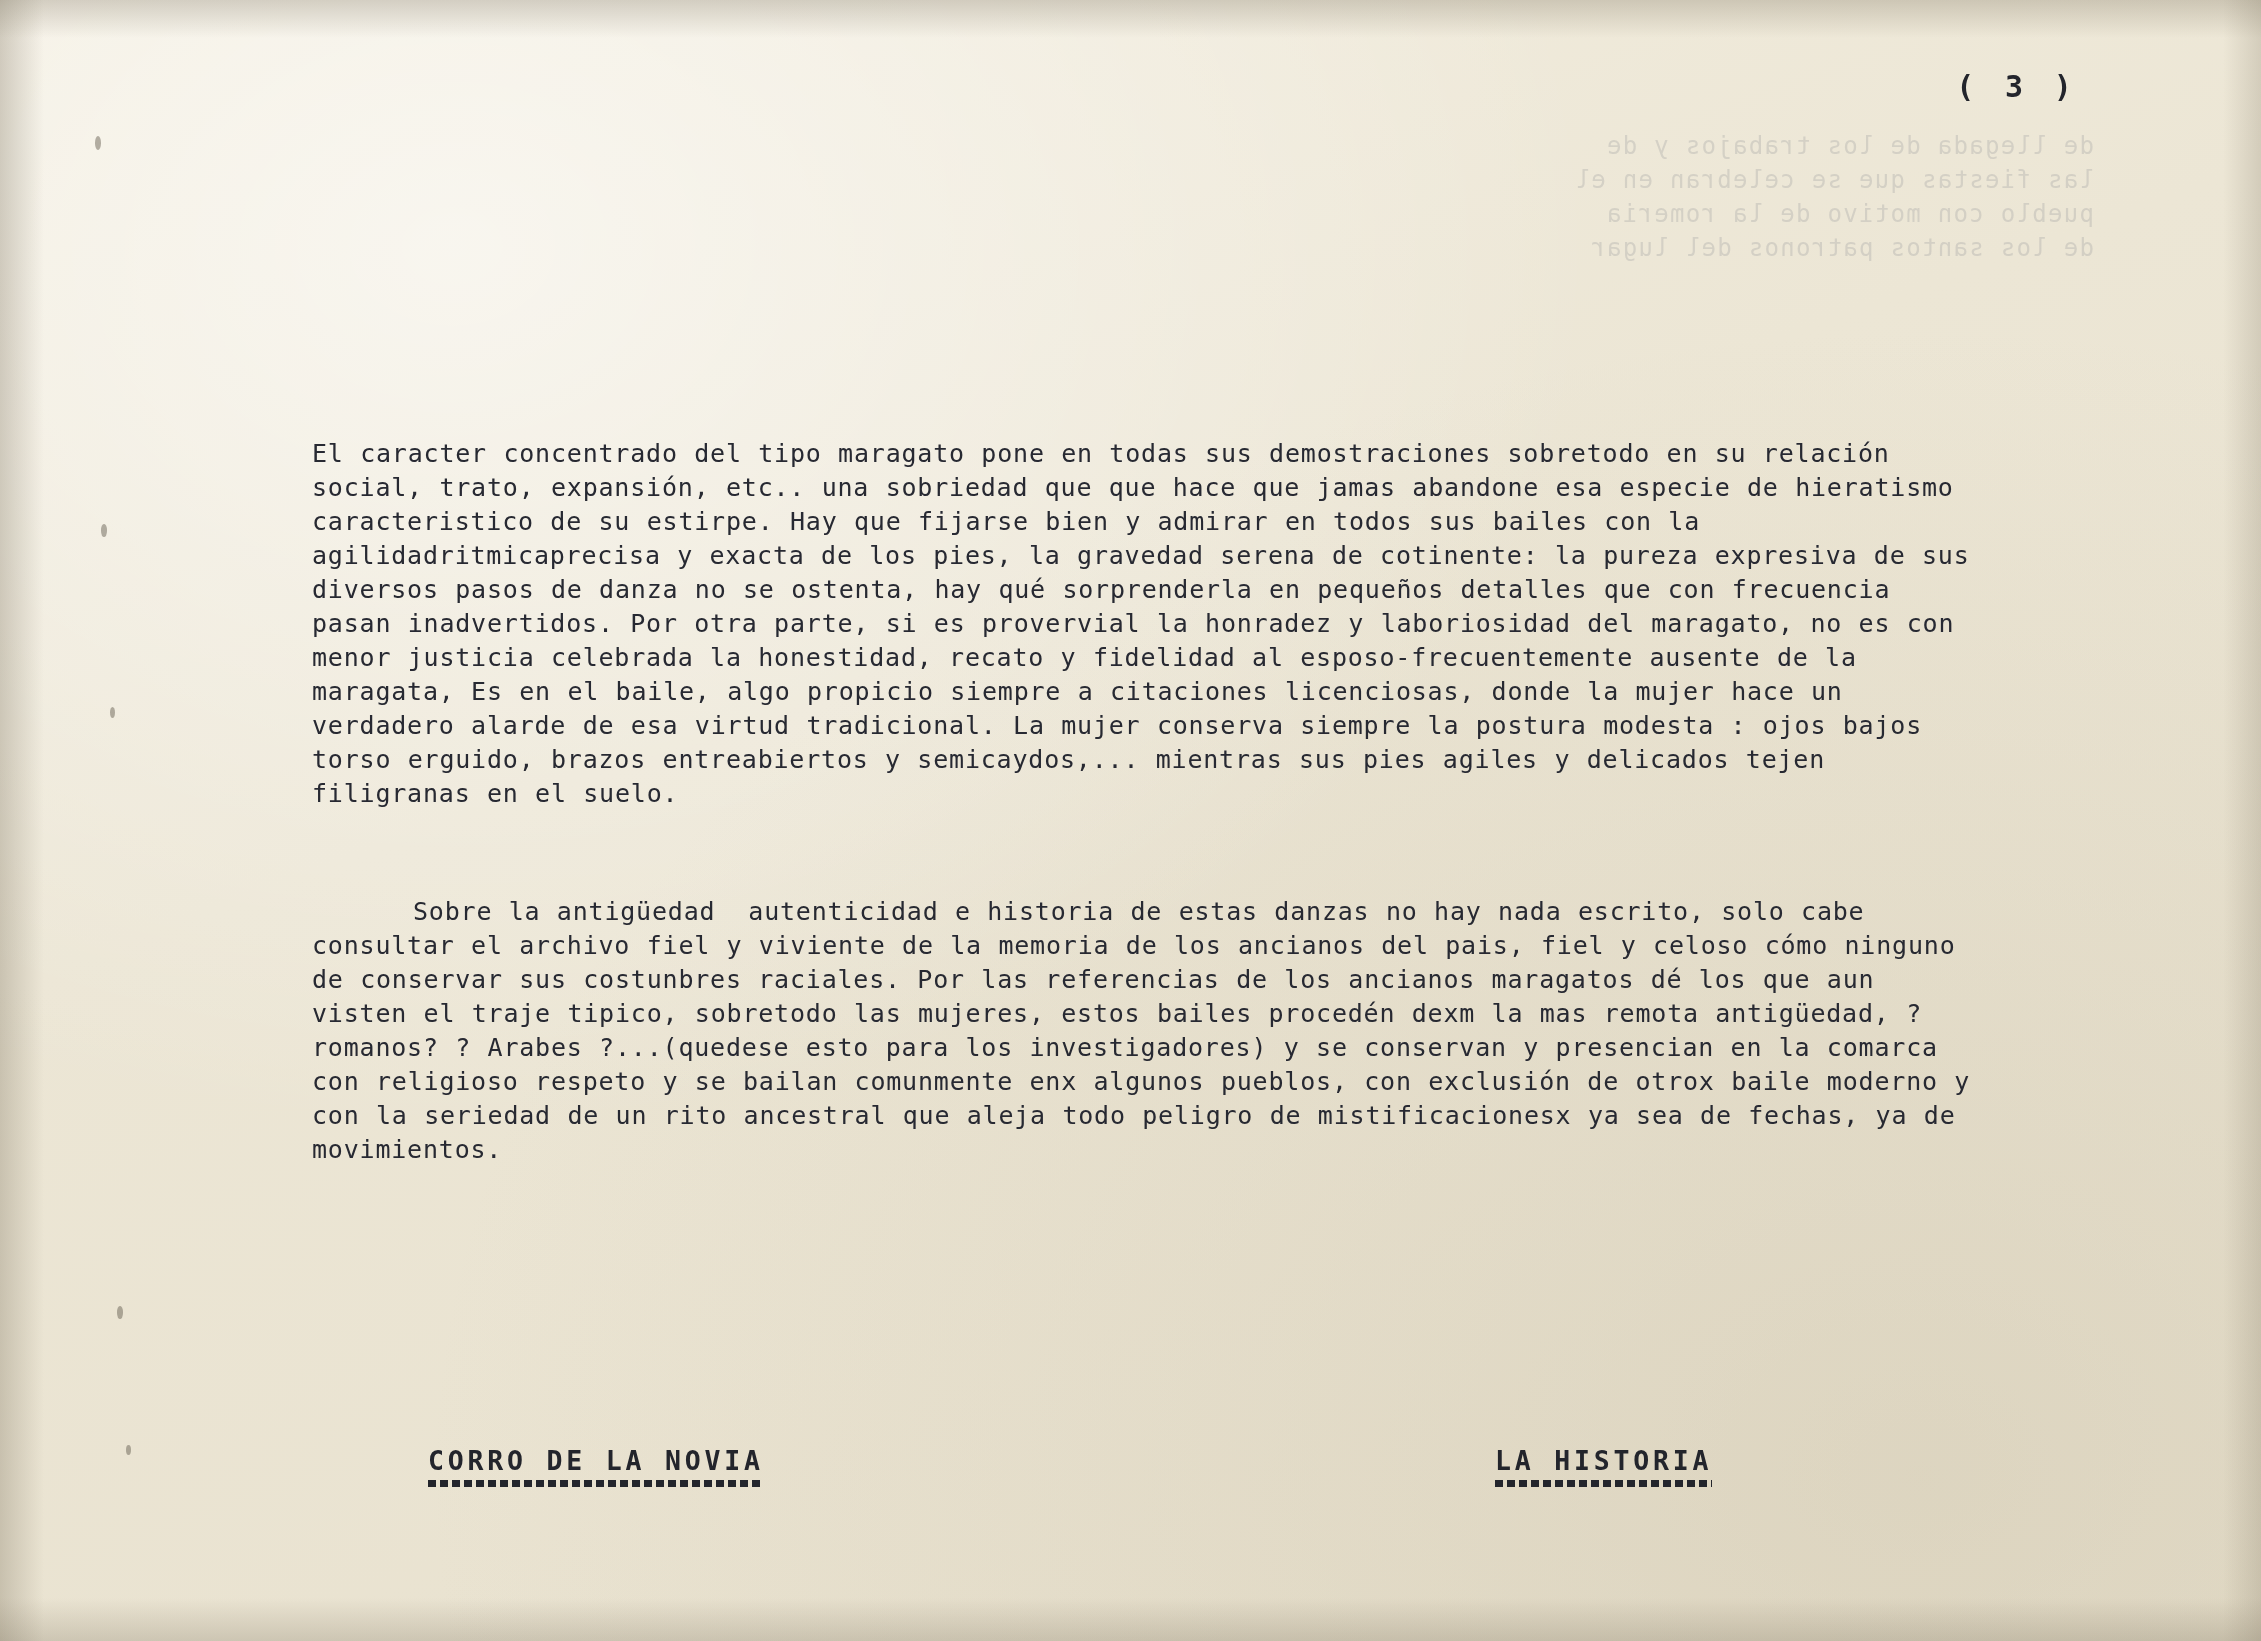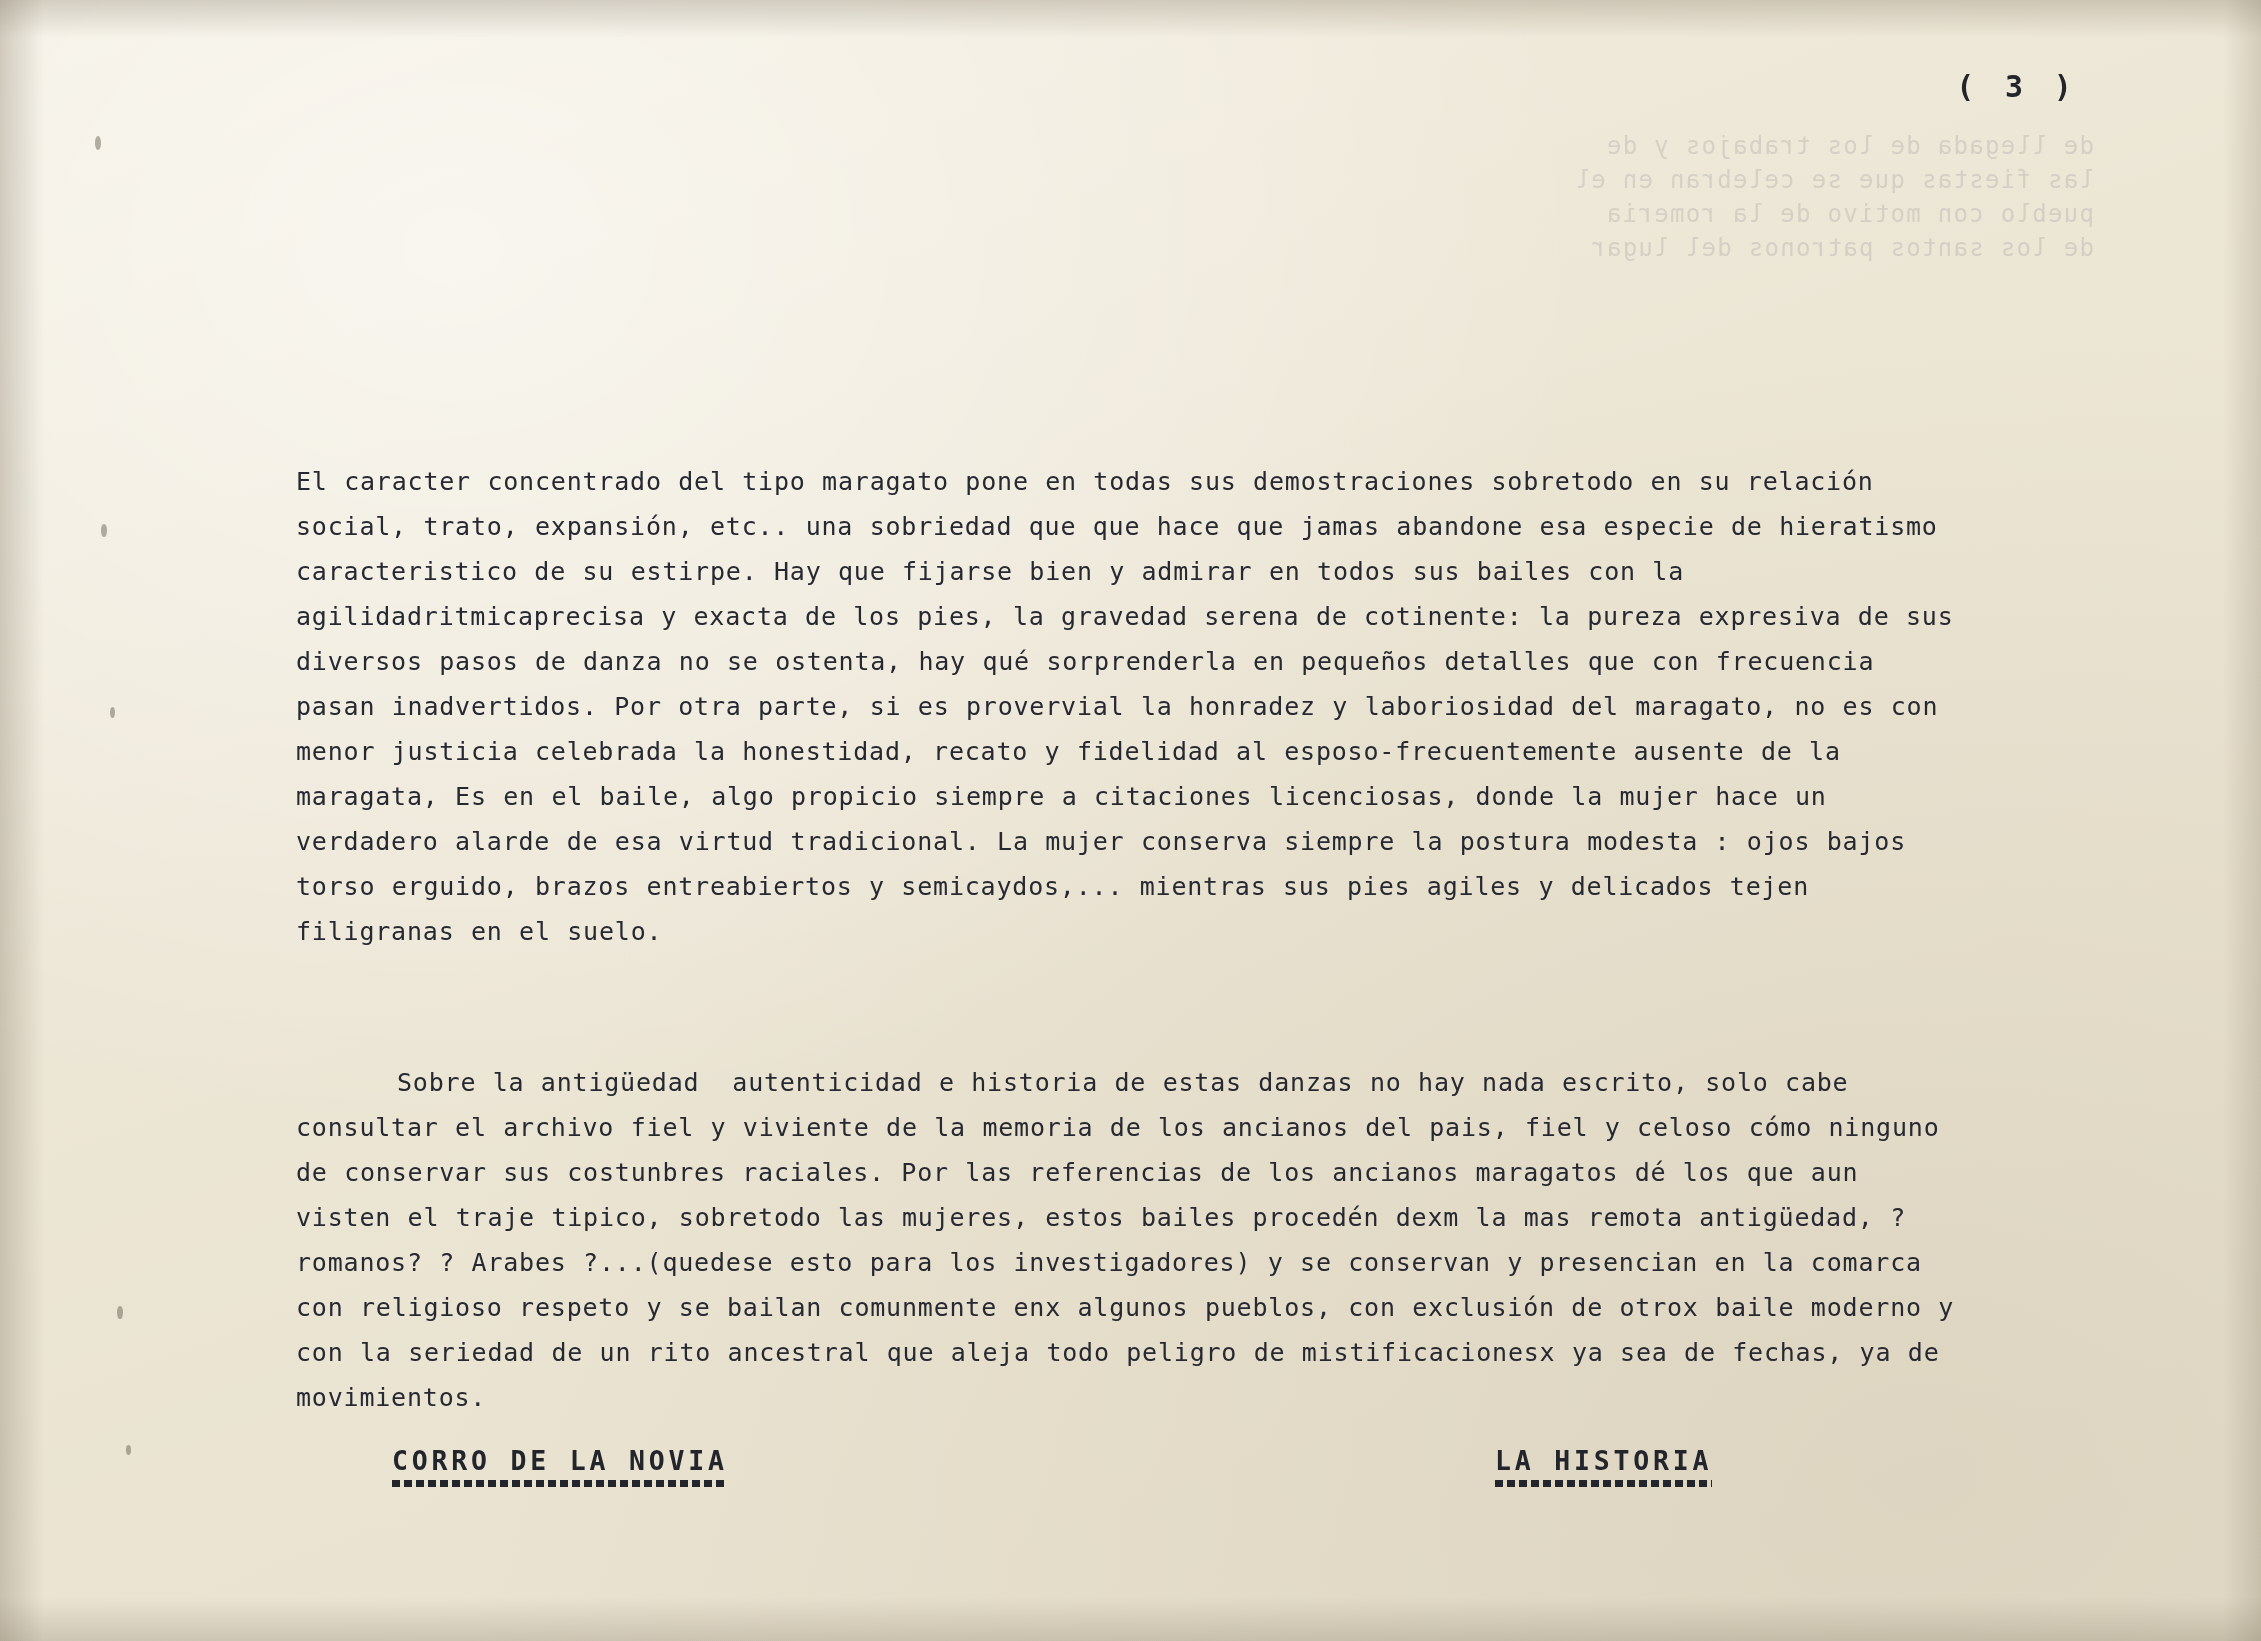--- a/index.html
+++ b/index.html
@@ -113,25 +113,25 @@
   }
   .section-heading .rule {
     display: block;
     margin-top: 7.6px;
     height: 3.2px;
     background: #33353c;
   }
 
   .body-text {
     position: absolute;
-    left: 296px;
+    left: 312px;
     top: 369px;
     width: 1666px;
     font-size: 25px;
-    line-height: 45px;
+    line-height: 34px;
     letter-spacing: 0.8px;
     color: #272932;
     white-space: pre-wrap;
     word-spacing: 0.6px;
   }
   .body-text p { margin: 0; }
   .body-text p + p { margin-top: 16px; }
   .indent { display: inline-block; width: 101px; }
 
   .footer {
@@ -148,21 +148,21 @@
     font-weight: 700;
     color: #23252c;
   }
   .footer-item .underline {
     display: block;
     margin-top: 3.8px;
     height: 7px;
     background: repeating-linear-gradient(to right,
        #23252c 0px, #23252c 7.6px, transparent 7.6px, transparent 12px);
   }
-  .footer-left { left: 392px; }
+  .footer-left { left: 428px; }
   .footer-right { left: 1495px; }
 </style>
 </head>
 <body>
 
 <div class="page">
 
   <div class="edge-top"></div>
   <div class="edge-left"></div>
   <div class="edge-right"></div>

